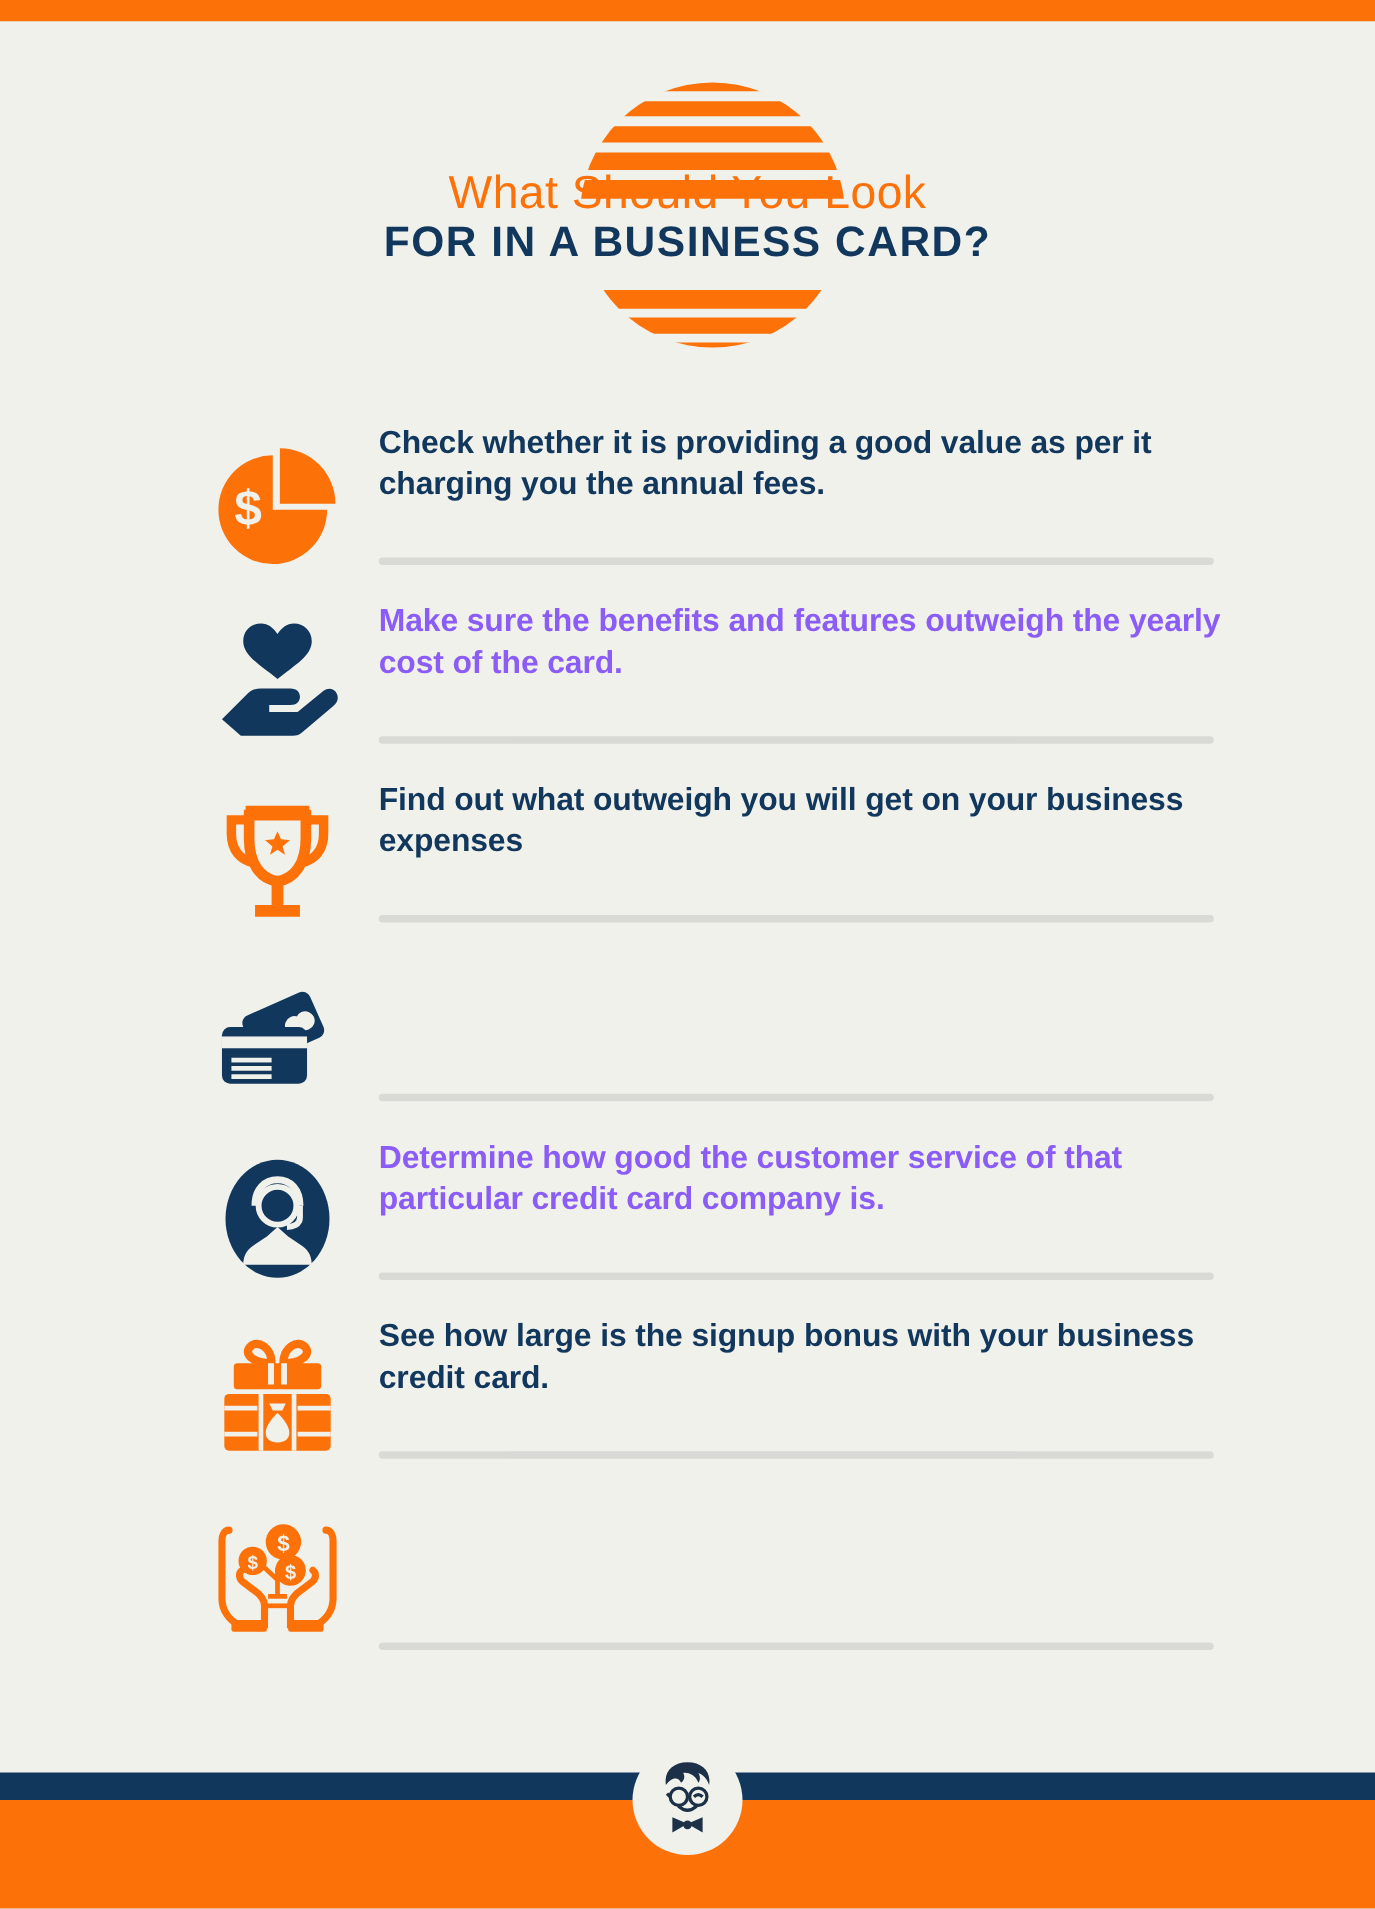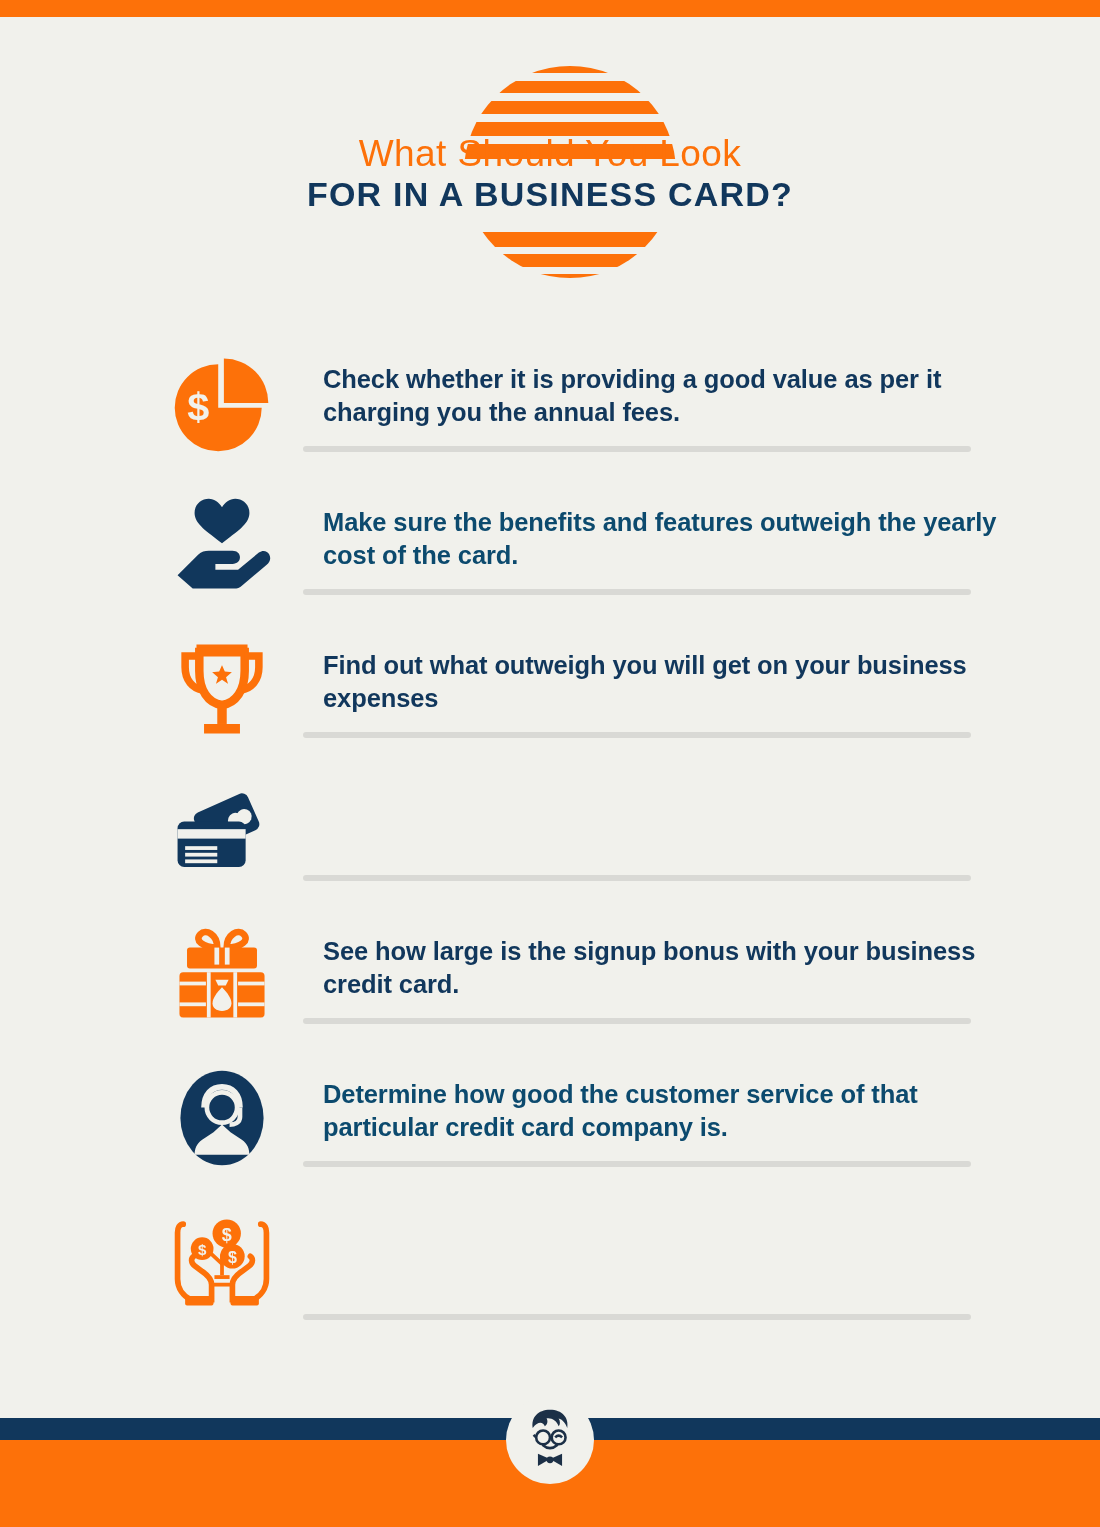--- a/index.html
+++ b/index.html
@@ -86,32 +86,31 @@
     top: 10px;
     width: 118px;
     height: 110px;
     display: flex;
     align-items: center;
     justify-content: center;
   }
   .text-cell {
     position: absolute;
     left: 303px;
-    top: 25px;
+    top: 0;
     width: 680px;
-    margin-left: 20px;
   }
   .item-text {
     font-size: 25.5px;
     font-weight: bold;
     line-height: 1.28;
     letter-spacing: -0.1px;
   }
   .navy { color: #11375c; }
-  .orange { color: #0c4a6e; }
+  .orange { color: #8b5cf6; }
   .divider {
     position: absolute;
     left: 303px;
     top: 108px;
     width: 668px;
     height: 6px;
     border-radius: 3px;
     background: #d9d9d5;
   }
   .item.last .divider { top: 118px; }
@@ -256,54 +255,54 @@
           <rect x="16" y="77" width="34" height="4" fill="#f1f1ec"></rect>
           <rect x="16" y="84" width="34" height="4" fill="#f1f1ec"></rect>
         </svg>
       </div>
       <div class="divider"></div>
     </div>
 
     <div class="item">
       <div class="icon-cell">
         <svg viewBox="0 0 110 110" width="104" height="104">
+          <ellipse cx="55" cy="55" rx="44" ry="50" fill="#11375c"></ellipse>
+          <circle cx="55" cy="44" r="16" fill="none" stroke="#f1f1ec" stroke-width="5"></circle>
+          <path d="M36 44 C36 30 44 22 55 22 C66 22 74 30 74 44" fill="none" stroke="#f1f1ec" stroke-width="6"></path>
+          <path d="M74 44 L74 54 C74 60 68 62 63 62" fill="none" stroke="#f1f1ec" stroke-width="5"></path>
+          <path d="M55 62 L64 70 L76 78 C82 82 84 88 84 94 L26 94 C26 88 28 82 34 78 L46 70 Z" fill="#f1f1ec"></path>
+        </svg>
+      </div>
+      <div class="text-cell">
+        <div class="item-text orange">Determine how good the customer service of that particular credit card company is.</div>
+      </div>
+      <div class="divider"></div>
+    </div>
+
+    <div class="item">
+      <div class="icon-cell">
+        <svg viewBox="0 0 110 110" width="104" height="104">
           <path d="M50 26 C50 12 38 6 32 12 C26 18 34 26 50 26 Z" fill="none" stroke="#fd7109" stroke-width="7"></path>
           <path d="M60 26 C60 12 72 6 78 12 C84 18 76 26 60 26 Z" fill="none" stroke="#fd7109" stroke-width="7"></path>
           <rect x="18" y="26" width="74" height="22" rx="3" fill="#fd7109"></rect>
           <rect x="47" y="26" width="5" height="18" fill="#f1f1ec"></rect>
           <rect x="58" y="26" width="5" height="18" fill="#f1f1ec"></rect>
           <rect x="10" y="52" width="90" height="48" rx="4" fill="#fd7109"></rect>
           <rect x="10" y="62" width="28" height="4" fill="#f1f1ec"></rect>
           <rect x="72" y="62" width="28" height="4" fill="#f1f1ec"></rect>
           <rect x="10" y="84" width="28" height="4" fill="#f1f1ec"></rect>
           <rect x="72" y="84" width="28" height="4" fill="#f1f1ec"></rect>
           <rect x="39" y="52" width="4" height="48" fill="#f1f1ec"></rect>
           <rect x="67" y="52" width="4" height="48" fill="#f1f1ec"></rect>
           <path d="M48 60 L62 60 L59 66 L51 66 Z" fill="#f1f1ec"></path>
           <path d="M55 68 C49 74 45 80 45 85 C45 90 49 93 55 93 C61 93 65 90 65 85 C65 80 61 74 55 68 Z" fill="#f1f1ec"></path>
         </svg>
       </div>
       <div class="text-cell">
         <div class="item-text navy">See how large is the signup bonus with your business credit card.</div>
-      </div>
-      <div class="divider"></div>
-    </div>
-
-    <div class="item">
-      <div class="icon-cell">
-        <svg viewBox="0 0 110 110" width="104" height="104">
-          <ellipse cx="55" cy="55" rx="44" ry="50" fill="#11375c"></ellipse>
-          <circle cx="55" cy="44" r="16" fill="none" stroke="#f1f1ec" stroke-width="5"></circle>
-          <path d="M36 44 C36 30 44 22 55 22 C66 22 74 30 74 44" fill="none" stroke="#f1f1ec" stroke-width="6"></path>
-          <path d="M74 44 L74 54 C74 60 68 62 63 62" fill="none" stroke="#f1f1ec" stroke-width="5"></path>
-          <path d="M55 62 L64 70 L76 78 C82 82 84 88 84 94 L26 94 C26 88 28 82 34 78 L46 70 Z" fill="#f1f1ec"></path>
-        </svg>
-      </div>
-      <div class="text-cell">
-        <div class="item-text orange">Determine how good the customer service of that particular credit card company is.</div>
       </div>
       <div class="divider"></div>
     </div>
 
     <div class="item last">
       <div class="icon-cell">
         <svg viewBox="0 0 110 110" width="104" height="104">
           <path d="M14 16 C10 16 8 20 8 25 L8 74 C8 84 14 92 22 96 L44 96 L44 80 C44 74 40 70 34 66 L26 60 C22 57 22 52 25 50" fill="none" stroke="#fd7109" stroke-width="6" stroke-linecap="round"></path>
           <path d="M96 16 C100 16 102 20 102 25 L102 74 C102 84 96 92 88 96 L66 96 L66 80 C66 74 70 70 76 66 L84 60 C88 57 88 52 85 50" fill="none" stroke="#fd7109" stroke-width="6" stroke-linecap="round"></path>
           <rect x="16" y="92" width="30" height="10" rx="2" fill="#fd7109"></rect>

